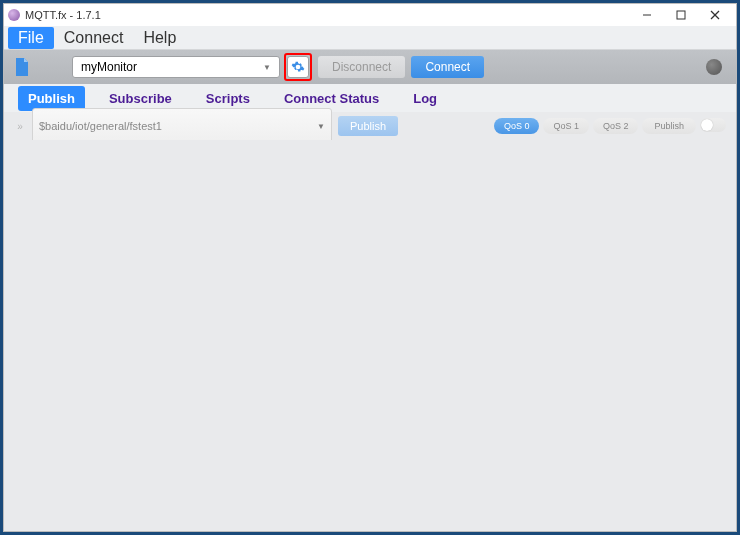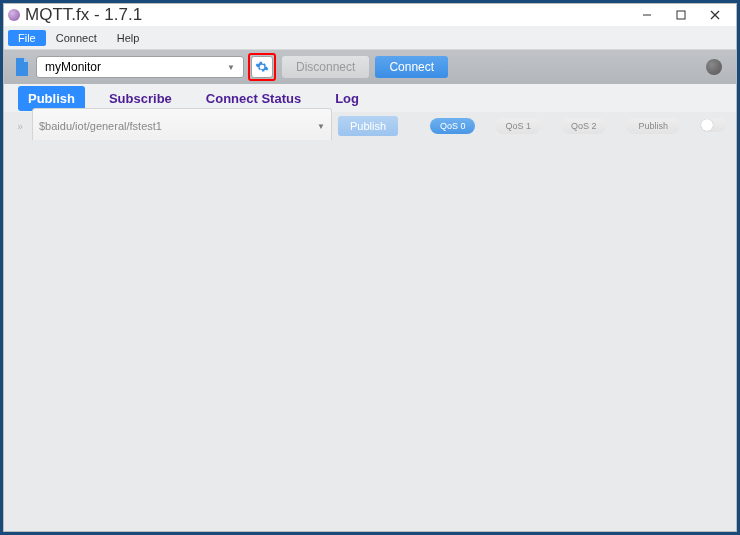--- a/index.html
+++ b/index.html
@@ -1,43 +1,43 @@
 <!DOCTYPE html>
 <html><head>
 <meta charset="utf-8">
 <style>
   * { box-sizing: border-box; margin: 0; padding: 0; font-family: "Segoe UI", Arial, sans-serif; }
   body { width: 740px; height: 535px; background: #1a4a7a; padding: 3px; }
   .window { width: 100%; height: 100%; background: #fff; display: flex; flex-direction: column; border: 1px solid #bbb; }
-  .titlebar { height: 22px; background: #fff; display: flex; align-items: center; padding: 0 4px; font-size: 17px; color: #333; }
+  .titlebar { height: 22px; background: #fff; display: flex; align-items: center; padding: 0 4px; font-size: 11px; color: #333; }
   .titlebar .app-icon { width: 12px; height: 12px; border-radius: 50%; background: radial-gradient(circle at 35% 35%, #d8b6e8, #8a5aa8); margin-right: 5px; }
   .titlebar .title { flex: 1; }
   .win-controls { display: flex; gap: 0; }
   .win-btn { width: 34px; height: 20px; display: flex; align-items: center; justify-content: center; font-size: 12px; cursor: pointer; }
   .menubar { height: 24px; background: #eef0f2; display: flex; align-items: center; padding: 0 4px; border-bottom: 1px solid #d5d7d9; }
-  .menu-item { padding: 2px 10px; font-size: 11px; color: #333; cursor: pointer; }
+  .menu-item { padding: 2px 10px; font-size: 16px; color: #333; cursor: pointer; }
   .menu-item.active { background: #2d8cff; color: #fff; border-radius: 2px; }
   .conn-bar { height: 34px; background: linear-gradient(#c0c3c7, #b3b6ba); display: flex; align-items: center; padding: 0 10px; gap: 6px; }
   .file-icon { width: 16px; height: 18px; }
-  .conn-select { background: #fff; height: 22px; width: 208px; border-radius: 3px; font-size: 12px; padding: 0 8px; display: flex; align-items: center; justify-content: space-between; border: 1px solid #9ea0a3; }
+  .conn-select { background: #fff; height: 22px; width: 208px; border-radius: 3px; font-size: 12px; padding: 0 8px; display: flex; align-items: center; justify-content: space-between; border: 1px solid #9ea0a3; margin-left: 36px; }
   .caret { font-size: 8px; color: #777; }
   .gear-box { width: 22px; height: 22px; background: #fff; border-radius: 3px; border: 1px solid #9ea0a3; display: flex; align-items: center; justify-content: center; position: relative; }
   .highlight-red { border: 2px solid #f00; border-radius: 3px; padding: 1px; position: relative; margin-left: -2px; }
   .btn { height: 22px; padding: 0 14px; border-radius: 3px; font-size: 12px; display: flex; align-items: center; cursor: pointer; }
   .btn-connect { background: linear-gradient(#5aa4ef,#3b8ee6); color: #fff; }
   .btn-disconnect { background: linear-gradient(#e1e2e4,#d2d3d5); color: #9a9a9a; }
   .status-dot { width: 16px; height: 16px; border-radius: 50%; background: radial-gradient(circle at 35% 35%, #888, #555); margin-left: auto; margin-right: 4px; }
   .tabs-bar { height: 28px; background: #eef0f2; display: flex; align-items: center; padding: 0 14px; gap: 14px; border-bottom: 0; }
   .tab { font-size: 13px; font-weight: 600; color: #4c1d95; padding: 5px 10px; cursor: pointer; }
   .tab.active { background: #2d8cff; color: #fff; border-radius: 3px; }
   .publish-row { height: 28px; background: #e9eaec; display: flex; align-items: center; padding: 0 10px; gap: 6px; }
   .expand { color: #b8b8b8; font-size: 10px; width: 12px; text-align: center; cursor: pointer; }
   .topic-select { background: linear-gradient(#f8f8f8,#efefef); height: 36px; width: 300px; border-radius: 3px; border: 1px solid #d4d4d4; display: flex; align-items: center; justify-content: space-between; padding: 0 6px; font-size: 11px; color: #888; }
   .btn-publish { background: linear-gradient(#b4d3f3,#9cc4ef); color: #fff; height: 20px; padding: 0 12px; border-radius: 3px; font-size: 11px; display: flex; align-items: center; cursor: pointer; }
-  .qos-group { margin-left: auto; display: flex; gap: 20px; align-items: flex-start; }
+  .qos-group { margin-left: auto; display: flex; gap: 4px; align-items: flex-start; }
   .pill { height: 16px; padding: 0 10px; border-radius: 9px; font-size: 9px; display: flex; align-items: center; background: linear-gradient(#eee,#e3e3e3); color: #888; cursor: pointer; }
   .pill.active { background: linear-gradient(#6fb1f0,#4a97e6); color: #fff; }
   .pill.retained { padding: 0 12px; }
   .toggle { width: 26px; height: 14px; border-radius: 8px; background: linear-gradient(#eee,#e3e3e3); position: relative; cursor: pointer; }
   .toggle::after { content: ""; position: absolute; left: 1px; top: 1px; width: 12px; height: 12px; border-radius: 50%; background: #fff; box-shadow: 0 0 1px rgba(0,0,0,0.3); }
   .content { flex: 1; background: #e9eaec; }
 </style>
 </head>
 <body>
 
@@ -88,20 +88,21 @@
       </div>
     </div>
     <div class="btn btn-disconnect">Disconnect</div>
     <div class="btn btn-connect">Connect</div>
     <div class="status-dot"></div>
   </div>
 
   <div class="tabs-bar">
     <div class="tab active">Publish</div>
     <div class="tab">Subscribe</div>
+    <div class="tab">Scripts</div>
     <div class="tab">Connect Status</div>
     <div class="tab">Log</div>
   </div>
 
   <div class="publish-row">
     <div class="expand">»</div>
     <div class="topic-select">
       <span>$baidu/iot/general/fstest1</span>
       <span class="caret">▼</span>
     </div>

